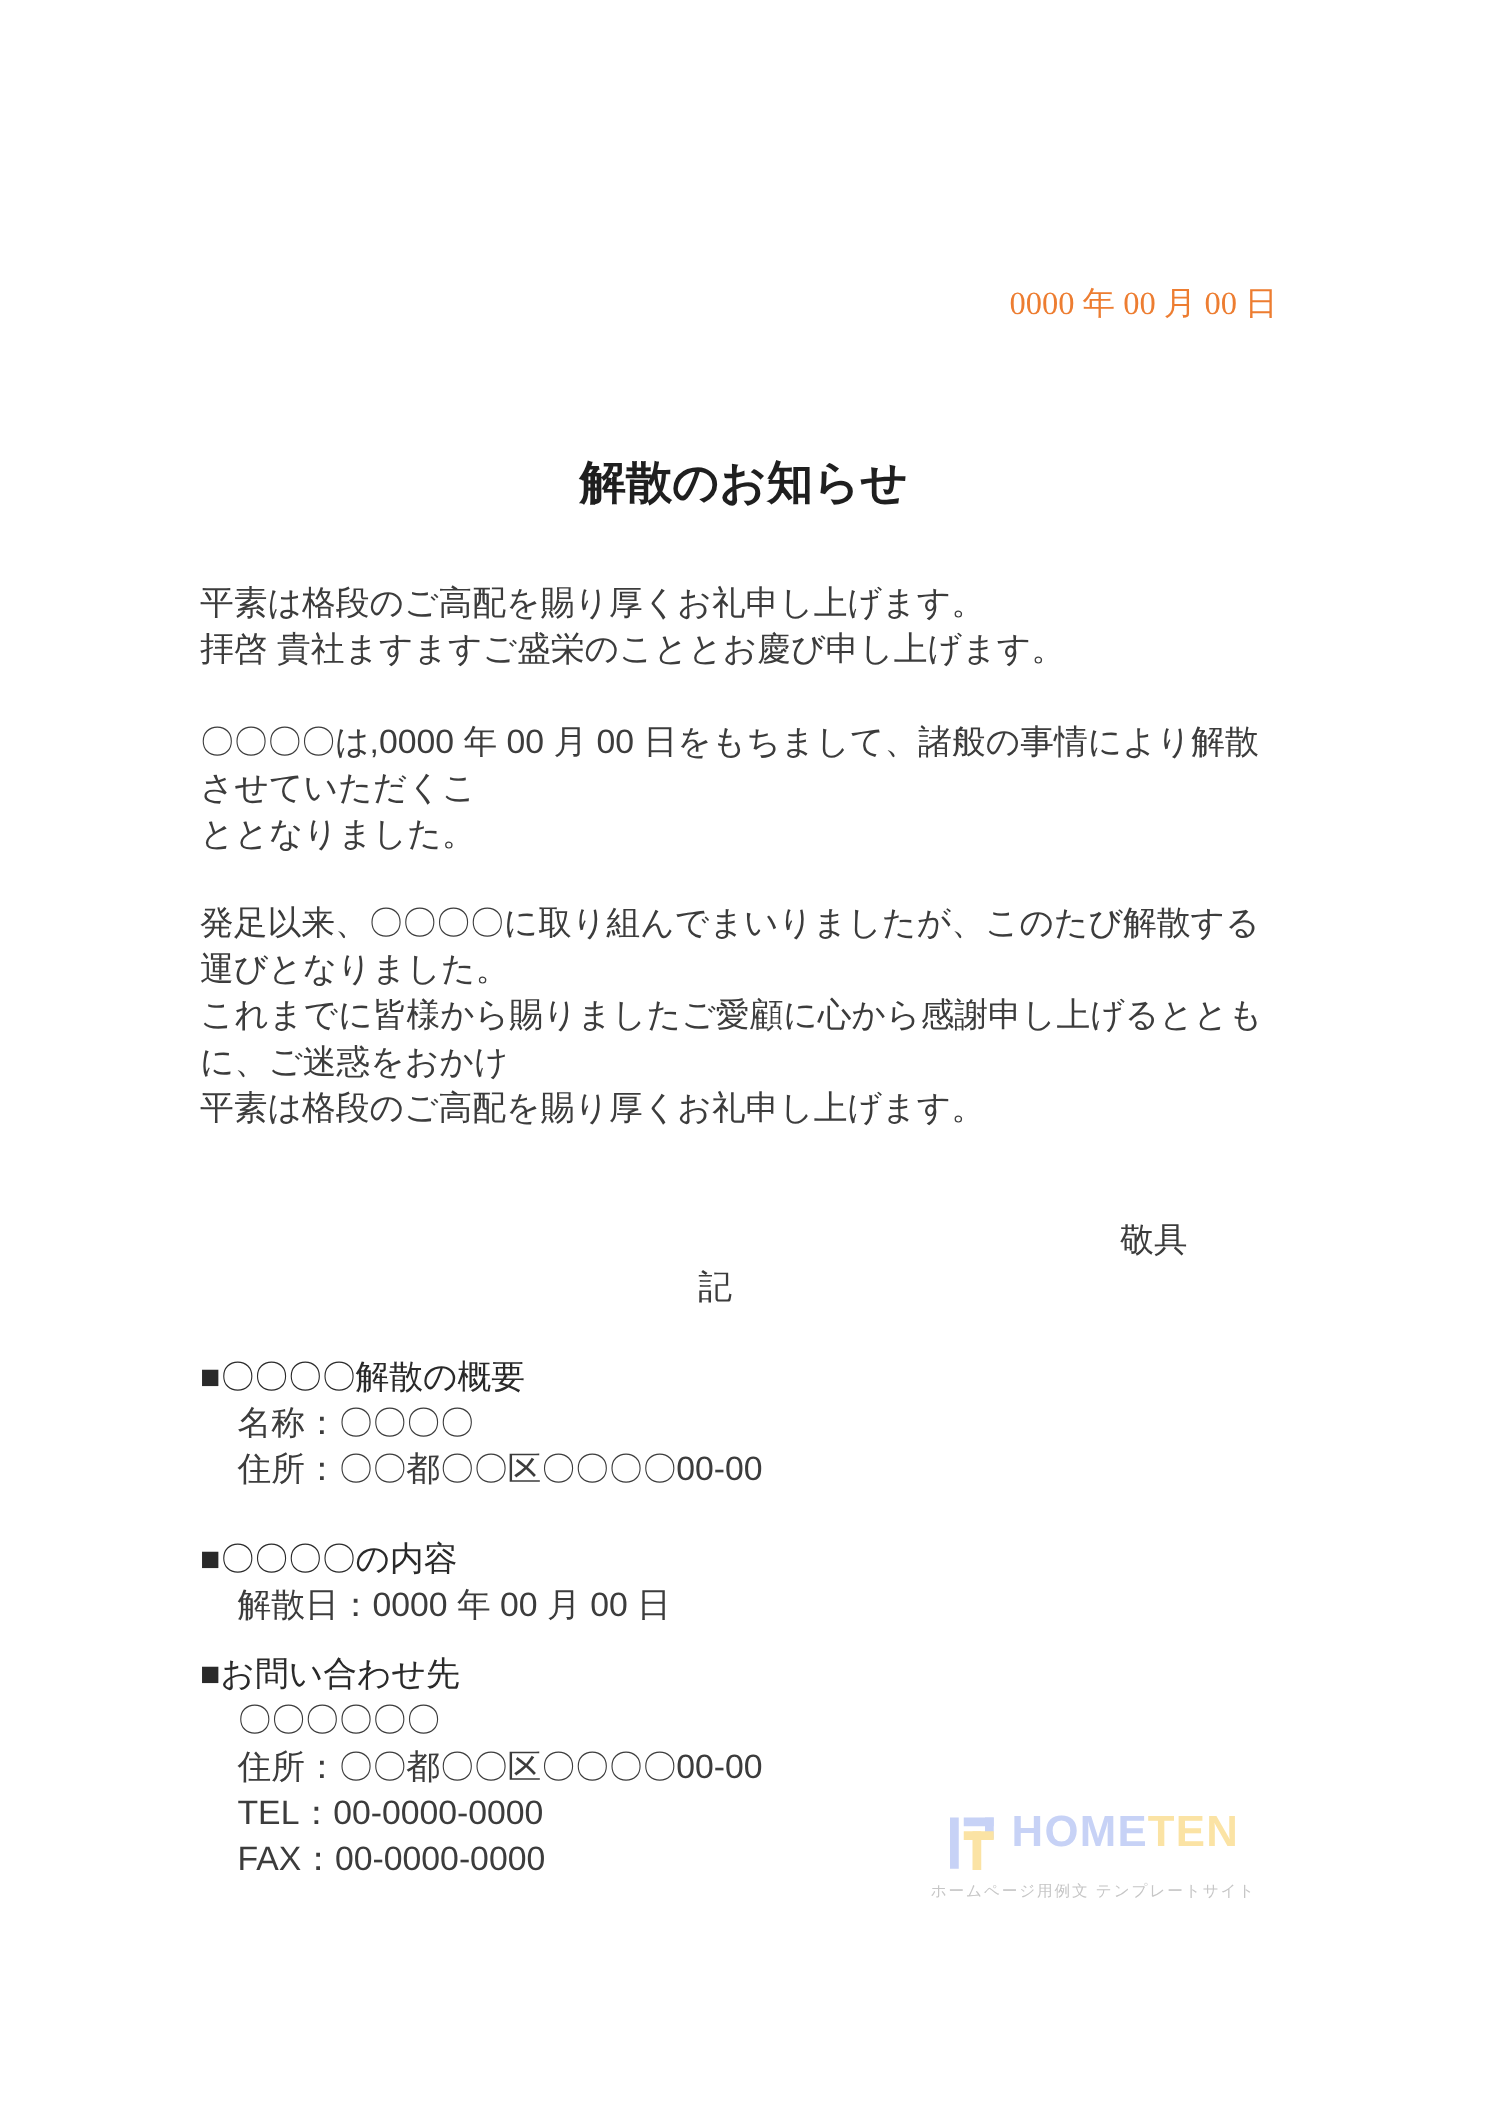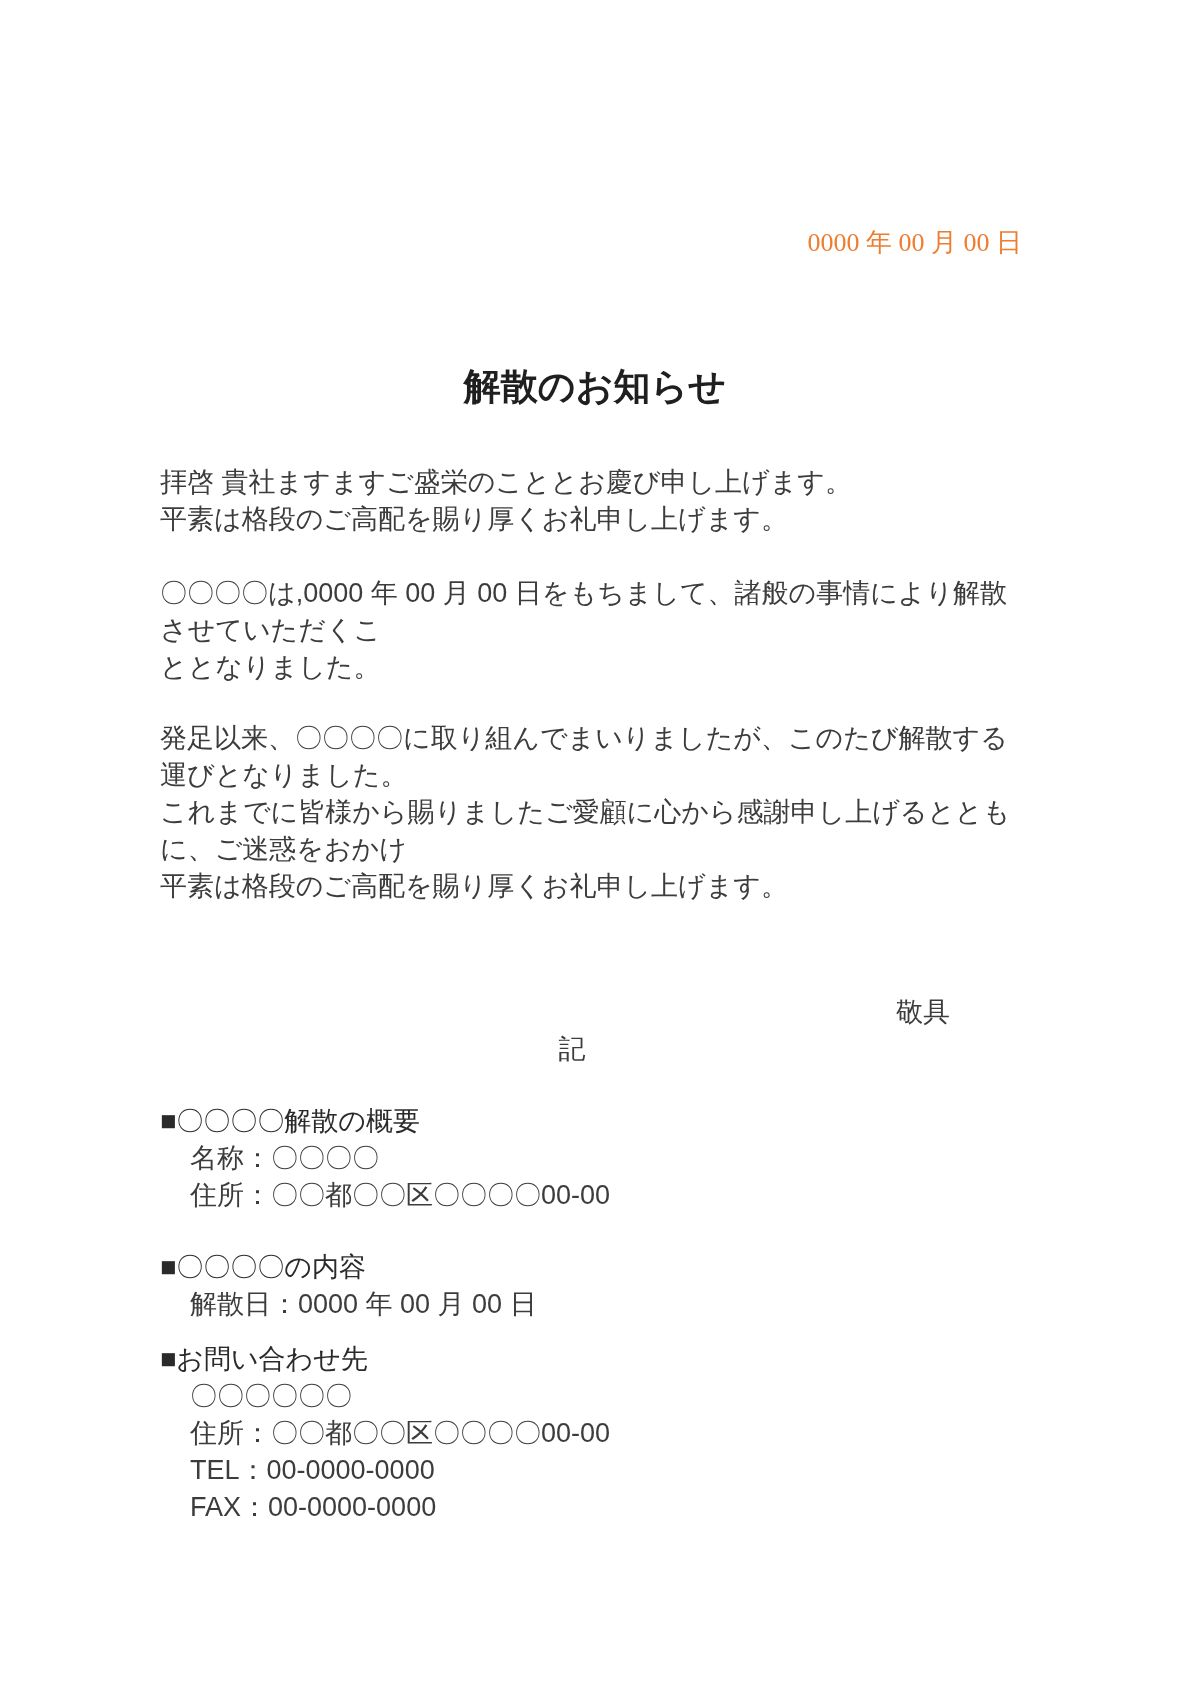--- a/index.html
+++ b/index.html
@@ -30,21 +30,21 @@
     font-size: 37px;
     line-height: 50px;
     text-align: center;
     color: #1f1f1f;
   }
   .para { font-size: 27px; line-height: 37px; }
   .greeting   { margin-top: 52px; }
   .para-2     { margin-top: 37px; }
   .para-3     { margin-top: 34px; }
   .closing {
-    margin-top: 89px;
+    margin-top: 69px;
     font-size: 27px;
     line-height: 37px;
     text-align: right;
     padding-right: 80px;
   }
   .ki {
     font-size: 27px;
     line-height: 37px;
     text-align: center;
     padding-right: 46px;
@@ -89,22 +89,22 @@
 </head>
 <body>
 
 <div class="page">
 
   <div class="date">0000 年 00 月 00 日</div>
 
   <h1 class="title">解散のお知らせ</h1>
 
   <div class="para greeting">
+    <div class="line">平素は格段のご高配を賜り厚くお礼申し上げます。</div>
     <div class="line">拝啓 貴社ますますご盛栄のこととお慶び申し上げます。</div>
-    <div class="line">平素は格段のご高配を賜り厚くお礼申し上げます。</div>
   </div>
 
   <div class="para para-2">
     <div class="line">〇〇〇〇は,0000 年 00 月 00 日をもちまして、諸般の事情により解散させていただくこ</div>
     <div class="line">ととなりました。</div>
   </div>
 
   <div class="para para-3">
     <div class="line">発足以来、〇〇〇〇に取り組んでまいりましたが、このたび解散する運びとなりました。</div>
     <div class="line">これまでに皆様から賜りましたご愛顧に心から感謝申し上げるとともに、ご迷惑をおかけ</div>
@@ -127,14 +127,29 @@
   </div>
 
   <div class="section section-3">
     <div class="heading">■お問い合わせ先</div>
     <div class="line">〇〇〇〇〇〇</div>
     <div class="line">住所：〇〇都〇〇区〇〇〇〇00-00</div>
     <div class="line">TEL：00-0000-0000</div>
     <div class="line">FAX：00-0000-0000</div>
   </div>
 
+  <div class="footer-logo">
+    <div class="logo-row">
+      <span>
+        <svg width="42" height="50" viewBox="0 0 42 50" xmlns="http://www.w3.org/2000/svg">
+          <rect x="2" y="8" width="7" height="41" fill="#c7d2f6"></rect>
+          <rect x="13" y="8" width="24" height="7" fill="#c7d2f6"></rect>
+          <rect x="30" y="8" width="7" height="17" fill="#c7d2f6"></rect>
+          <rect x="13" y="19" width="24" height="7" fill="#fbe3a4"></rect>
+          <rect x="20" y="19" width="7" height="31" fill="#fbe3a4"></rect>
+        </svg>
+      </span>
+      <span class="wordmark"><span class="home">HOME</span><span class="ten">TEN</span></span>
+    </div>
+    <div class="tagline">ホームページ用例文 テンプレートサイト</div>
+  </div>
 
 </div>
 
 </body></html>

